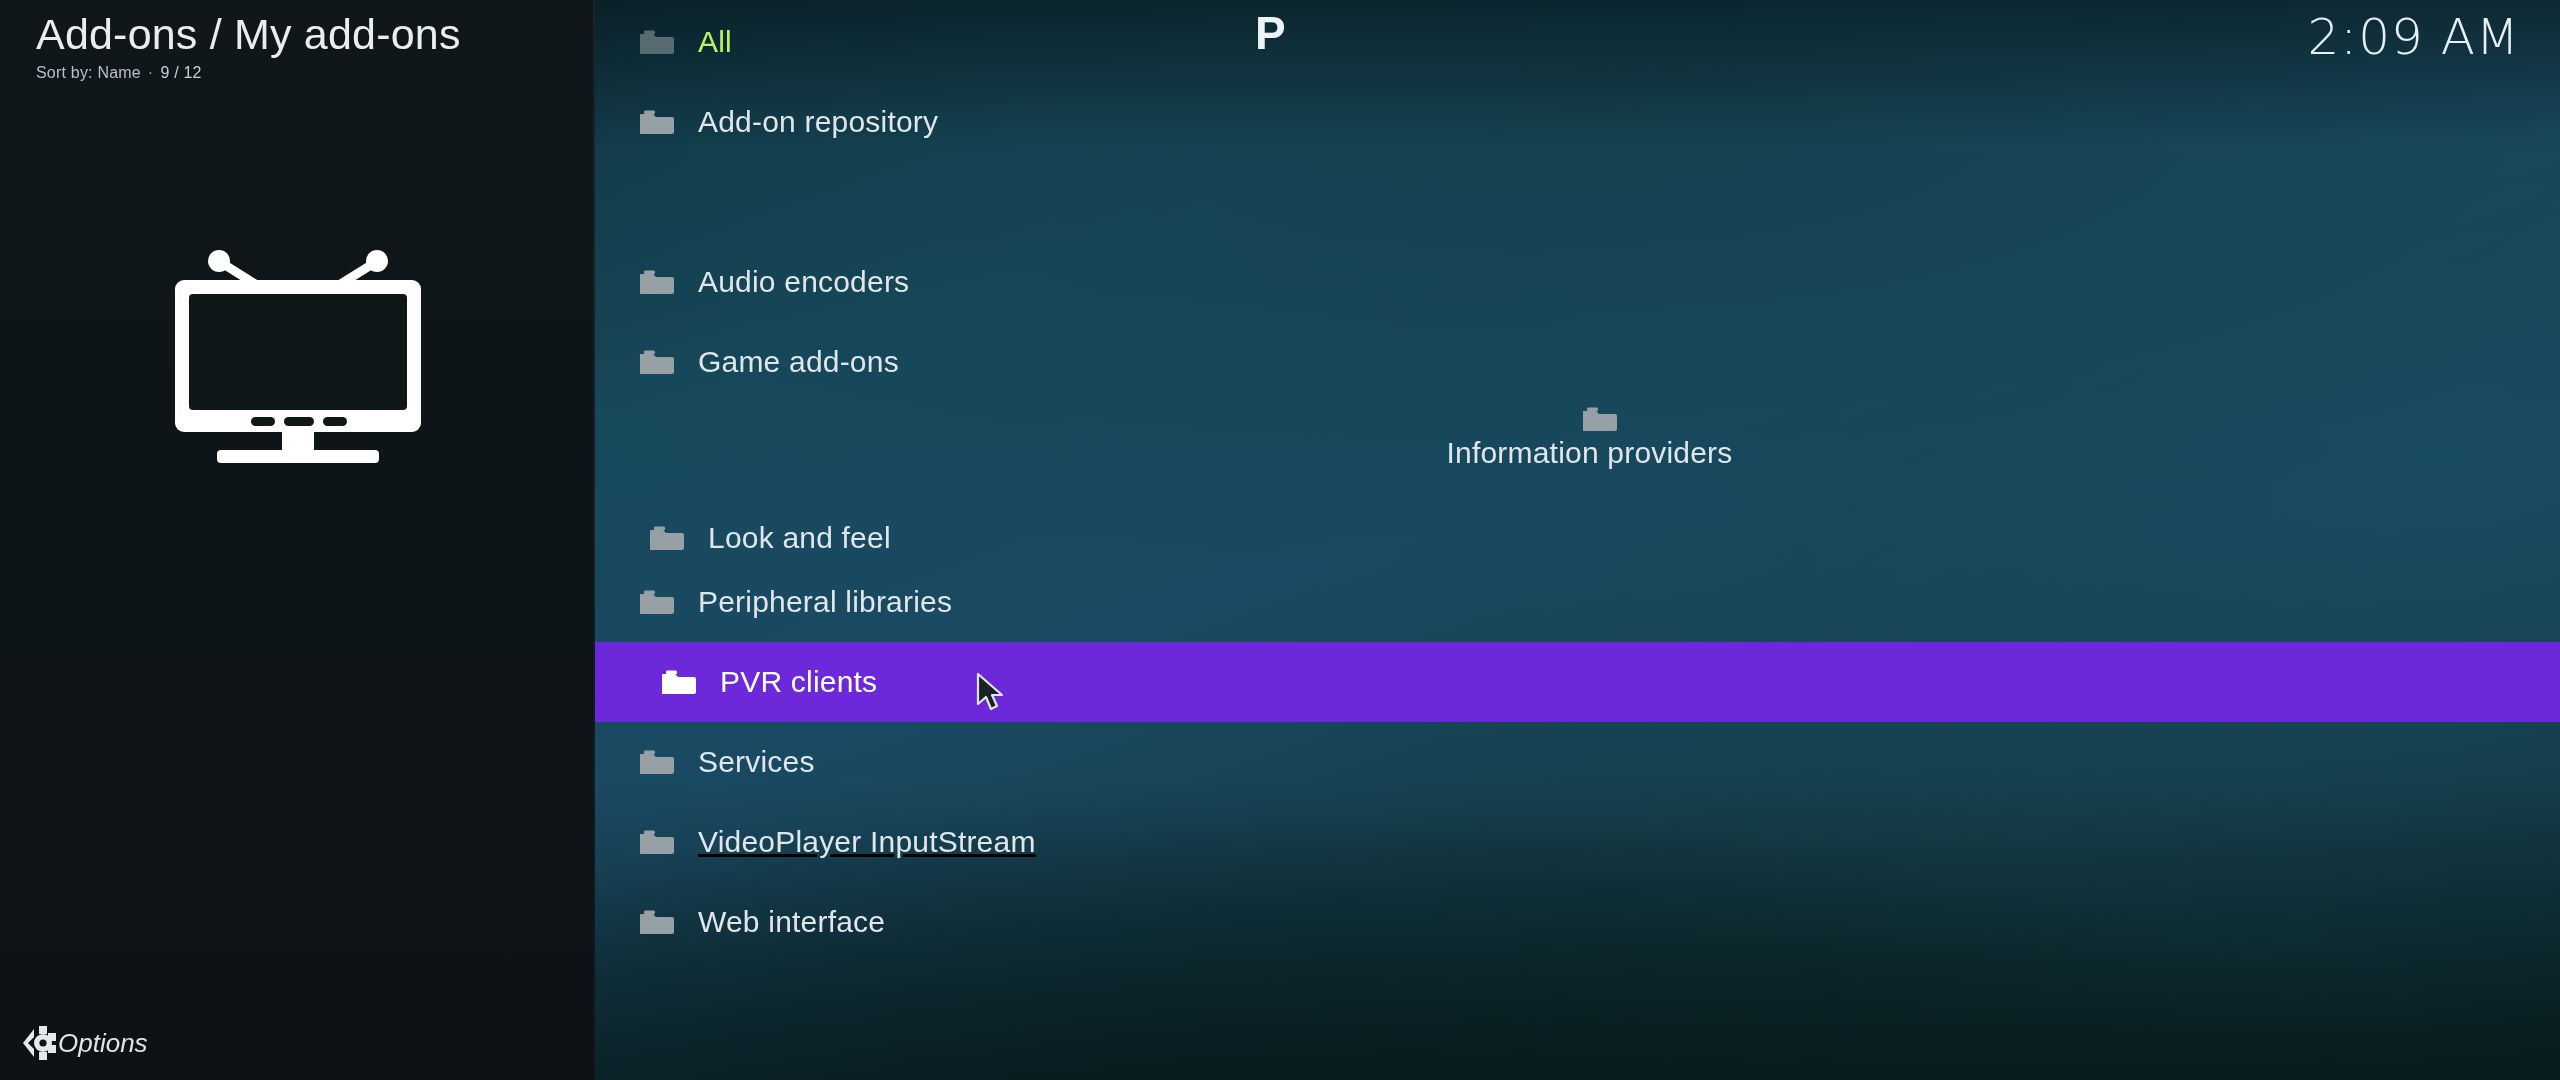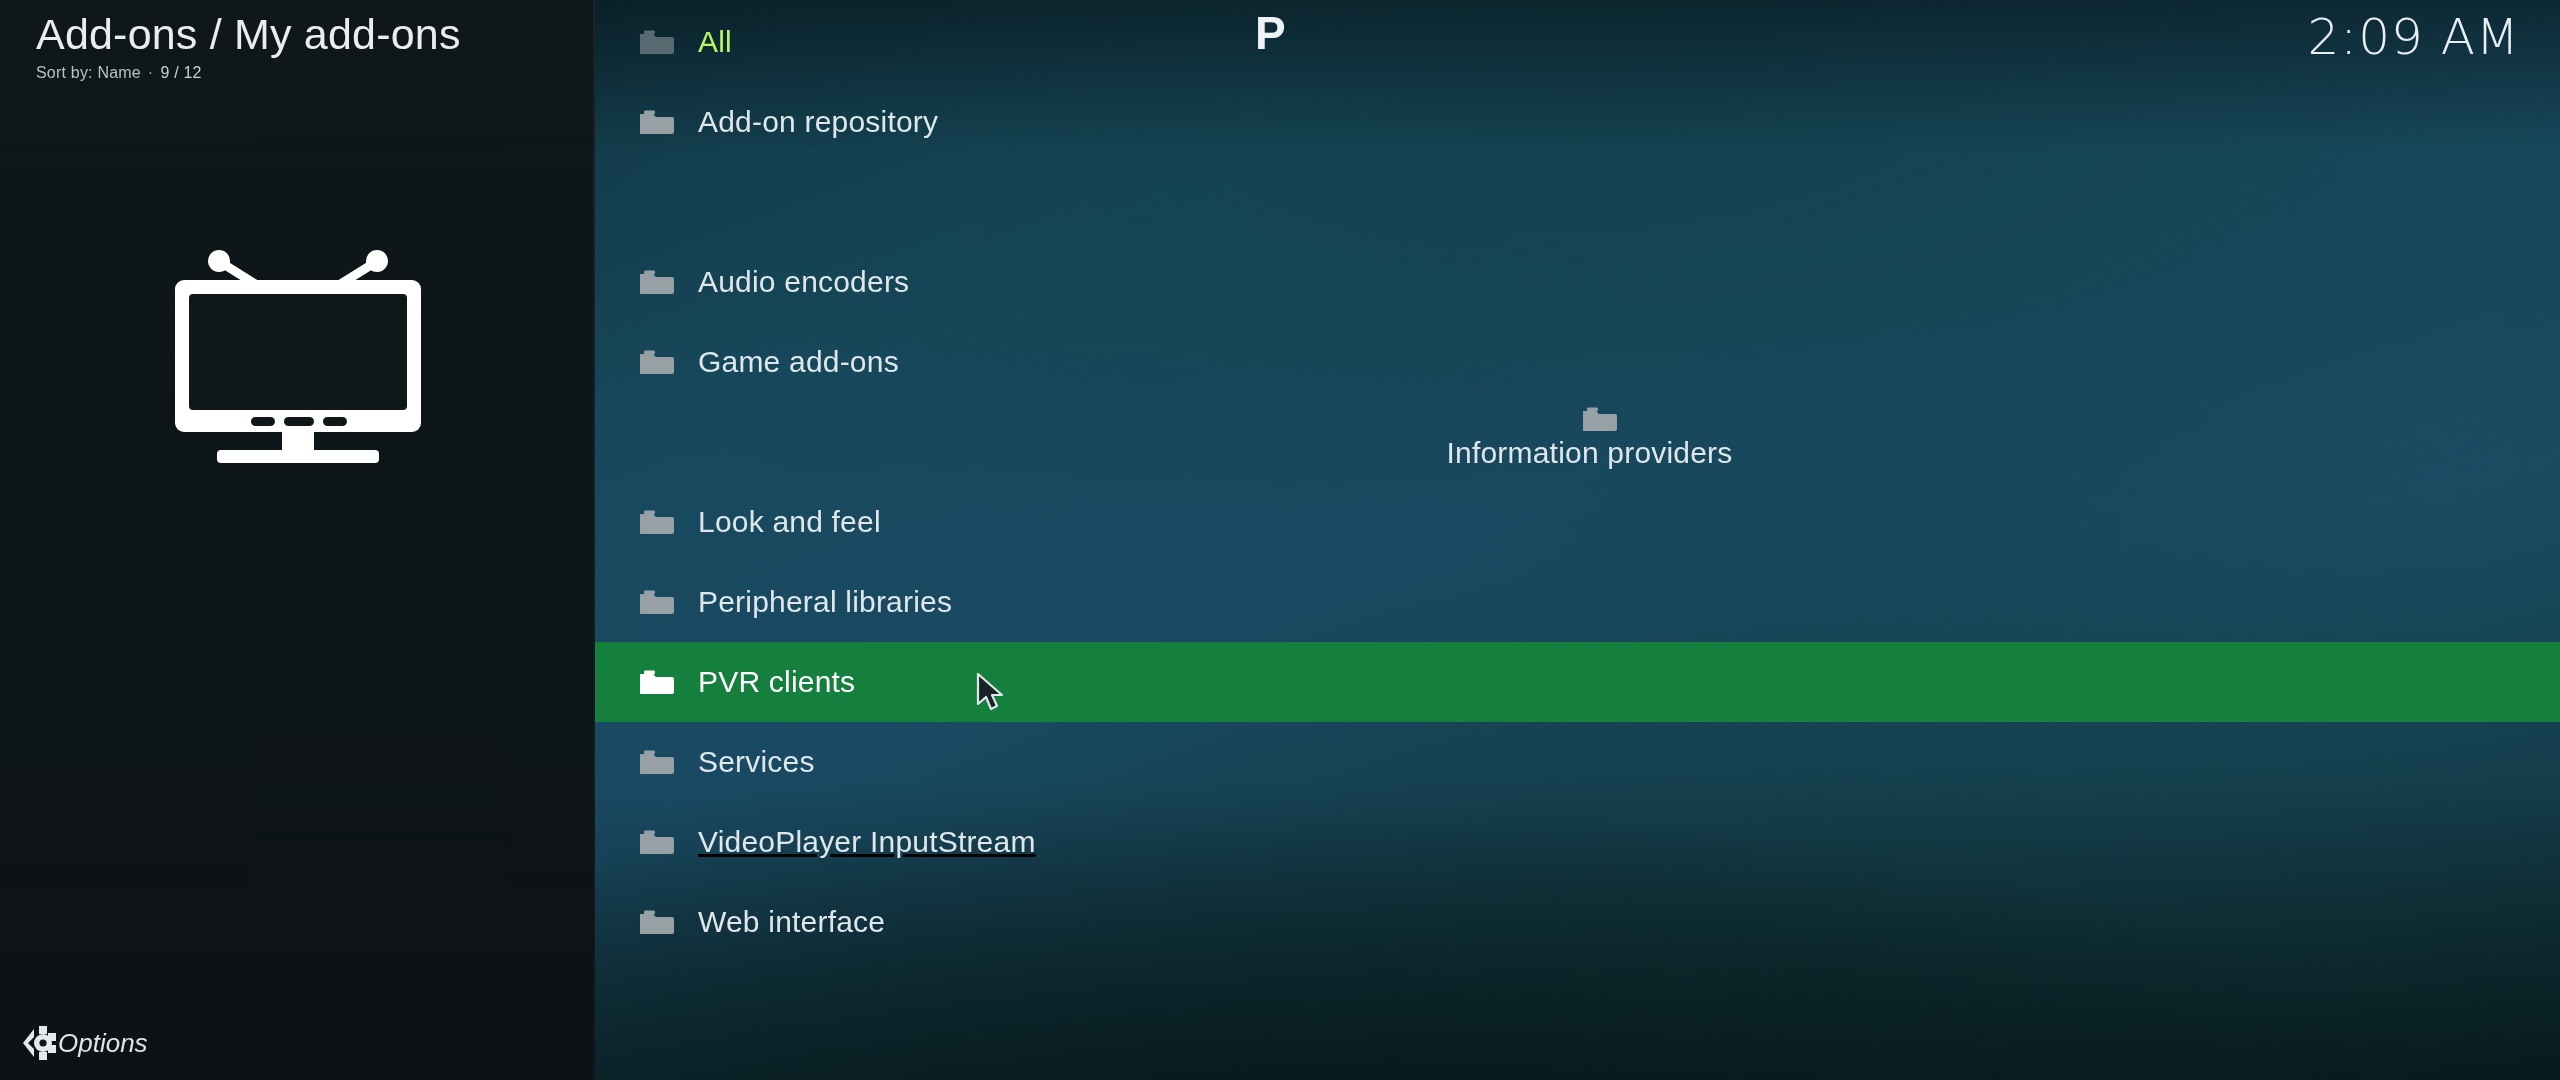--- a/index.html
+++ b/index.html
@@ -123,21 +123,22 @@
   .row .row-label {
     margin-left:24px;
     font-size:30px; font-weight:400;
     color:#dfe7ea; letter-spacing:.2px;
     white-space:nowrap;
   }
   .row.dim .row-label { color:#bef264; }
   .row.dim .folder { opacity:.55; }
 
   .row.selected {
-    background:#15803d;
+    background:#6d28d9;
+    padding-left:22px;
   }
   .row.selected .row-label { color:#ffffff; }
 
   
   .cursor {
     position:absolute; left:975px; top:672px;
     width:30px; height:42px; z-index:9;
     pointer-events:none;
   }
 </style>
@@ -231,21 +232,21 @@
         </svg>
         <span class="row-label">Game add-ons</span>
       </div>
       <div class="row" style="top: 402px; flex-direction: column;">
         <svg class="folder" viewBox="0 0 34 28">
           <path d="M1 6 h12 l3 3 h16 a2 2 0 0 1 2 2 v13 a2 2 0 0 1 -2 2 h-31 a2 2 0 0 1 -2 -2 v-16 a2 2 0 0 1 2 -2 z" fill="#97a1a5"></path>
           <rect x="4" y="2.5" width="11" height="4" rx="1.4" fill="#97a1a5"></rect>
         </svg>
         <span class="row-label">Information providers</span>
       </div>
-      <div class="row" style="top: 482px;">
+      <div class="row" style="top: 498px; padding-left: 10px;">
         <svg class="folder" viewBox="0 0 34 28">
           <path d="M1 6 h12 l3 3 h16 a2 2 0 0 1 2 2 v13 a2 2 0 0 1 -2 2 h-31 a2 2 0 0 1 -2 -2 v-16 a2 2 0 0 1 2 -2 z" fill="#97a1a5"></path>
           <rect x="4" y="2.5" width="11" height="4" rx="1.4" fill="#97a1a5"></rect>
         </svg>
         <span class="row-label">Look and feel</span>
       </div>
       <div class="row" style="top: 562px;">
         <svg class="folder" viewBox="0 0 34 28">
           <path d="M1 6 h12 l3 3 h16 a2 2 0 0 1 2 2 v13 a2 2 0 0 1 -2 2 h-31 a2 2 0 0 1 -2 -2 v-16 a2 2 0 0 1 2 -2 z" fill="#97a1a5"></path>
           <rect x="4" y="2.5" width="11" height="4" rx="1.4" fill="#97a1a5"></rect>

